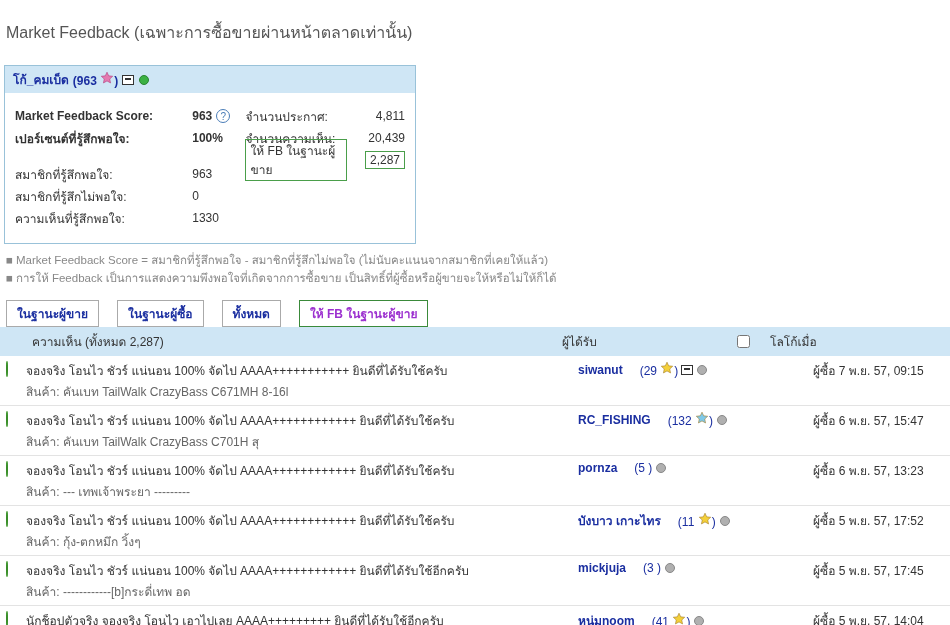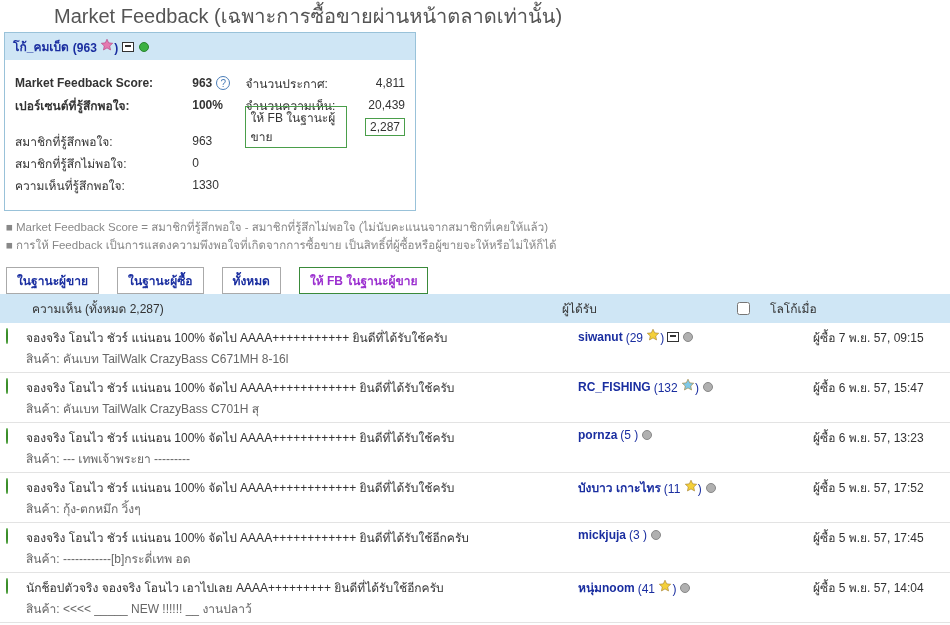--- a/index.html
+++ b/index.html
@@ -4,24 +4,23 @@
 <style>
   * { box-sizing: border-box; }
   body {
     margin: 0;
     font-family: Tahoma, Arial, sans-serif;
     font-size: 12px;
     color: #333;
     width: 950px;
   }
   .page-title {
-    font-size: 20px;
+    font-size: 16px;
     color: #555;
-    padding: 0 6px;
-    margin-left: 48px;
+    padding: 20px 6px;
   }
   .summary-box {
     border: 1px solid #99c2d9;
     width: 412px;
     margin: 0 0 4px 4px;
   }
   .summary-head {
     background: #cfe6f5;
     padding: 4px 8px;
     display: flex;
@@ -80,21 +79,21 @@
   }
   .row-icon { flex: 0 0 20px; padding-top:1px;}
   .plus-circle { width:15px; height:15px; border-radius:50%; background:#4caf3a; border:1px solid #3a8c29; position:relative;}
   .plus-circle::before { content:""; position:absolute; left:3px; right:3px; top:6px; height:2px; background:#fff;}
   .plus-circle::after { content:""; position:absolute; top:3px; bottom:3px; left:6px; width:2px; background:#fff;}
   .row-main { flex: 0 0 552px; padding-right:8px;}
   .row-comment { color:#333; }
   .row-product { color:#666; margin-top:2px; }
   .row-recip { flex: 0 0 235px; display:flex; align-items:center; gap:3px; flex-wrap:wrap;}
   .recip-name { color:#1a2ea0; font-weight:bold; text-decoration:none;}
-  .recip-score { color:#1a2ea0; }
+  .recip-score { color:#1a2ea0;margin-left:14px; }
   .row-when { flex:1; color:#333; }
   input[type=checkbox]{ margin:0 2px 0 0;}
   b { font-weight:bold;}
 </style>
 </head>
 <body>
 
 <div class="page-title">Market Feedback (เฉพาะการซื้อขายผ่านหน้าตลาดเท่านั้น)</div>
 
 <div class="summary-box">

